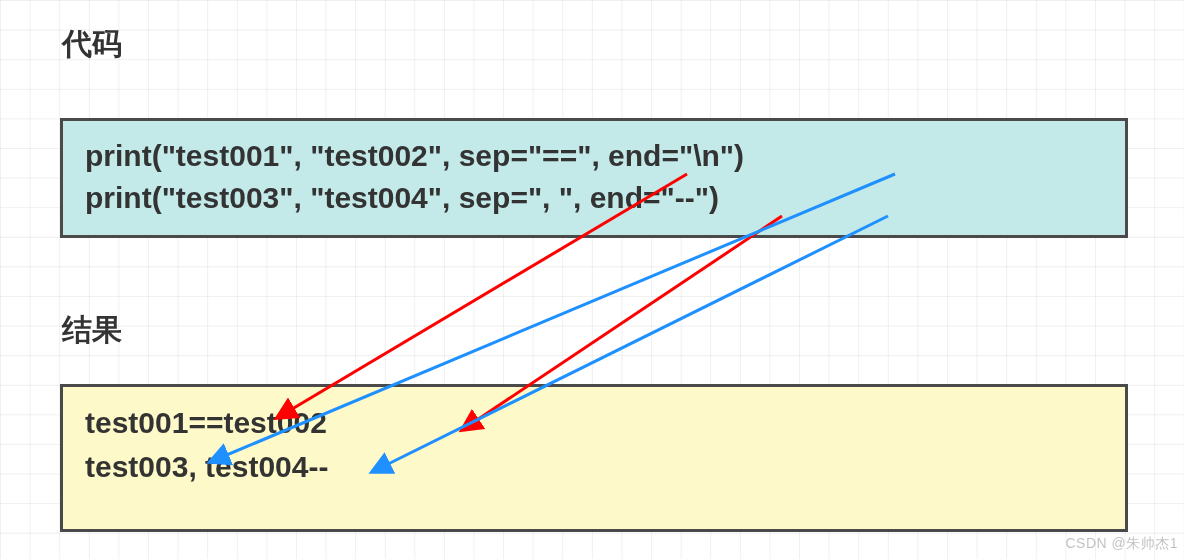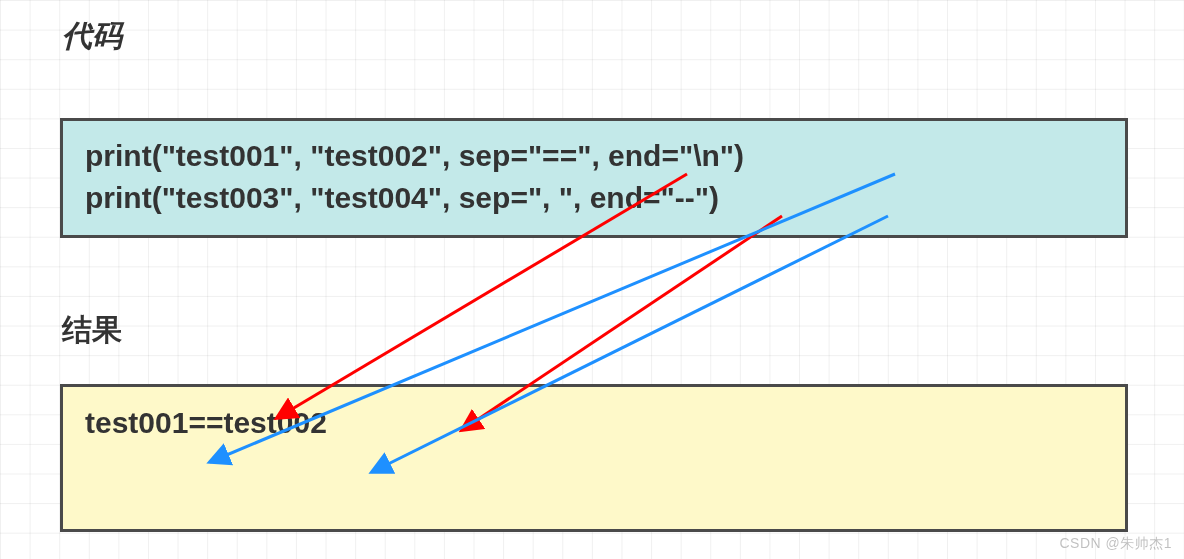--- a/index.html
+++ b/index.html
@@ -64,44 +64,45 @@
   svg.arrows {
     position: absolute;
     inset: 0;
     width: 1184px;
     height: 559px;
     z-index: 3;
     pointer-events: none;
   }
   .watermark {
     position: absolute;
-    right: 12px;
+    right: 6px;
     bottom: 6px;
     font-size: 14px;
     color: rgba(0,0,0,0.25);
     z-index: 4;
     letter-spacing: 0.5px;
   }
 </style>
 </head>
 <body>
 
 <div class="grid"></div>
 
-<div class="label" style="left:62px; top:16px;font-style:italic;">代码</div>
+<div class="label" style="left:62px; top:24px;">代码</div>
 
 <div class="box code-box">
   <div class="code-line">print("test001", "test002", sep="==", end="\n")</div>
   <div class="code-line">print("test003", "test004", sep=", ", end="--")</div>
 </div>
 
 <div class="label" style="left:62px; top:310px;">结果</div>
 
 <div class="box result-box">
   <div class="result-line">test001==test002</div>
+  <div class="result-line">test003, test004--</div>
 </div>
 
 <svg class="arrows">
   <defs>
     <marker id="ah-red" viewBox="0 0 12 12" refX="10" refY="6" markerWidth="8" markerHeight="8" orient="auto">
       <path d="M0,0 L12,6 L0,12 Z" fill="#ff0000"></path>
     </marker>
     <marker id="ah-blue" viewBox="0 0 12 12" refX="10" refY="6" markerWidth="8" markerHeight="8" orient="auto">
       <path d="M0,0 L12,6 L0,12 Z" fill="#1e90ff"></path>
     </marker>

